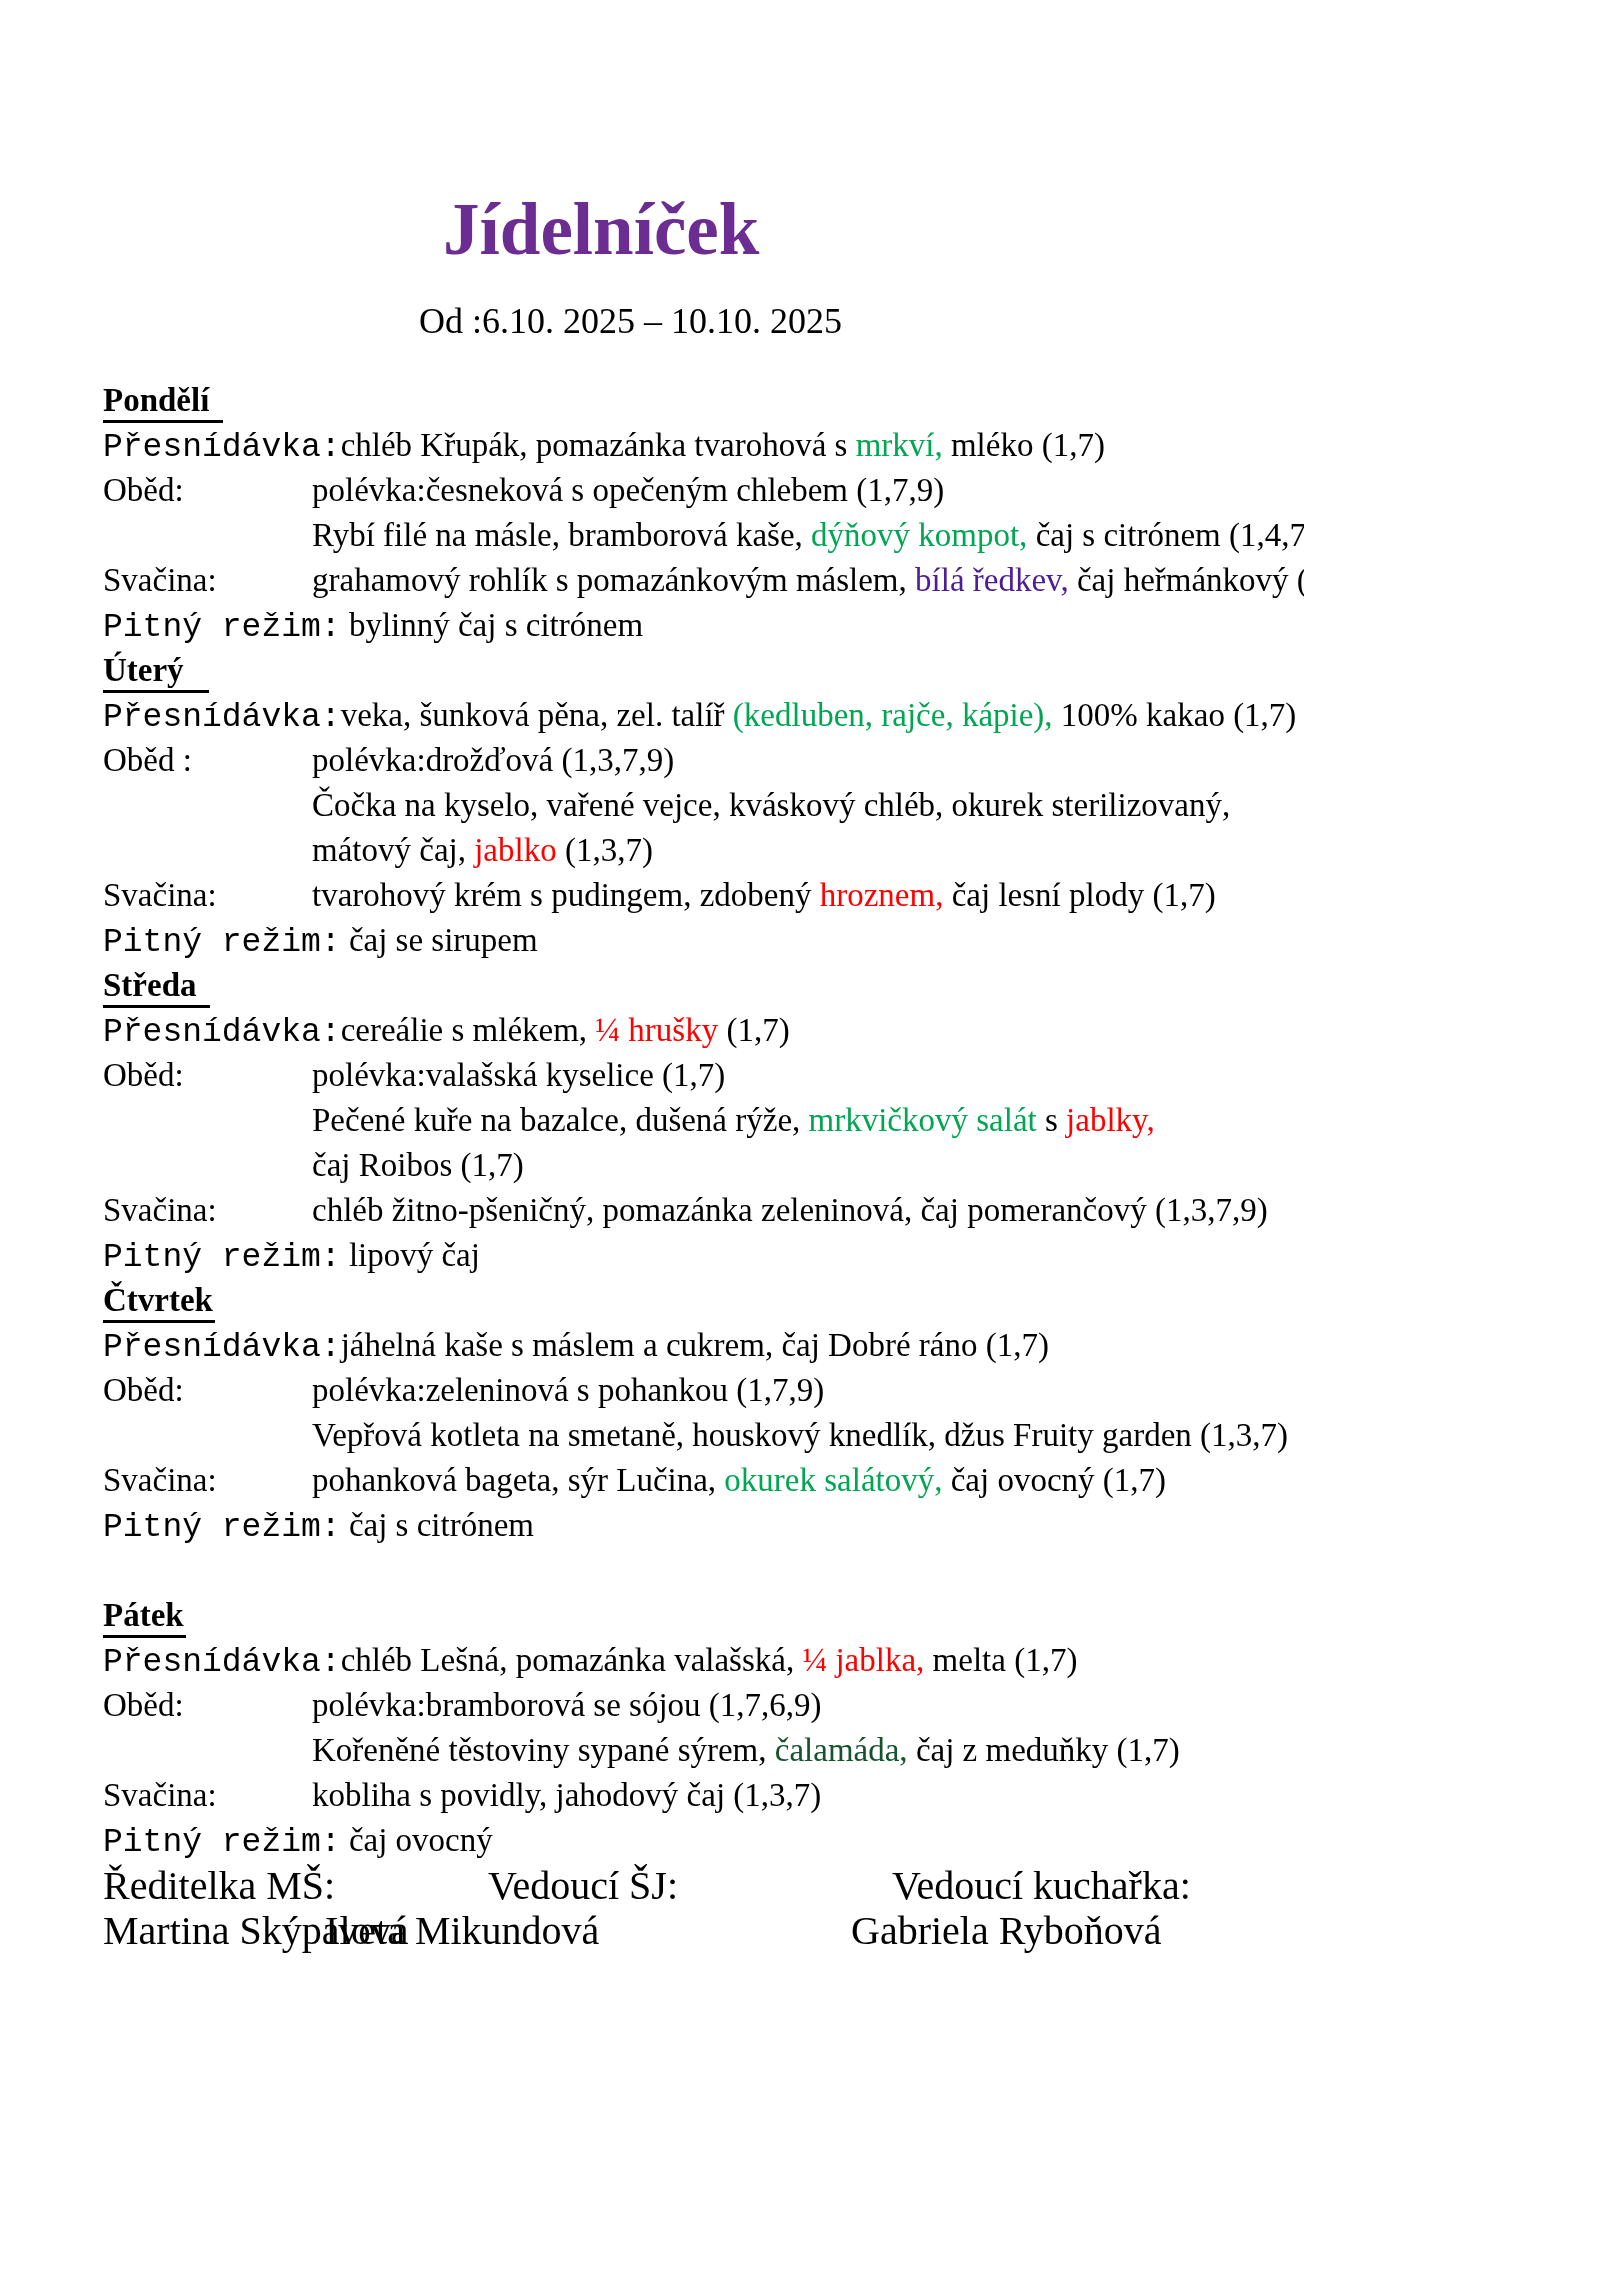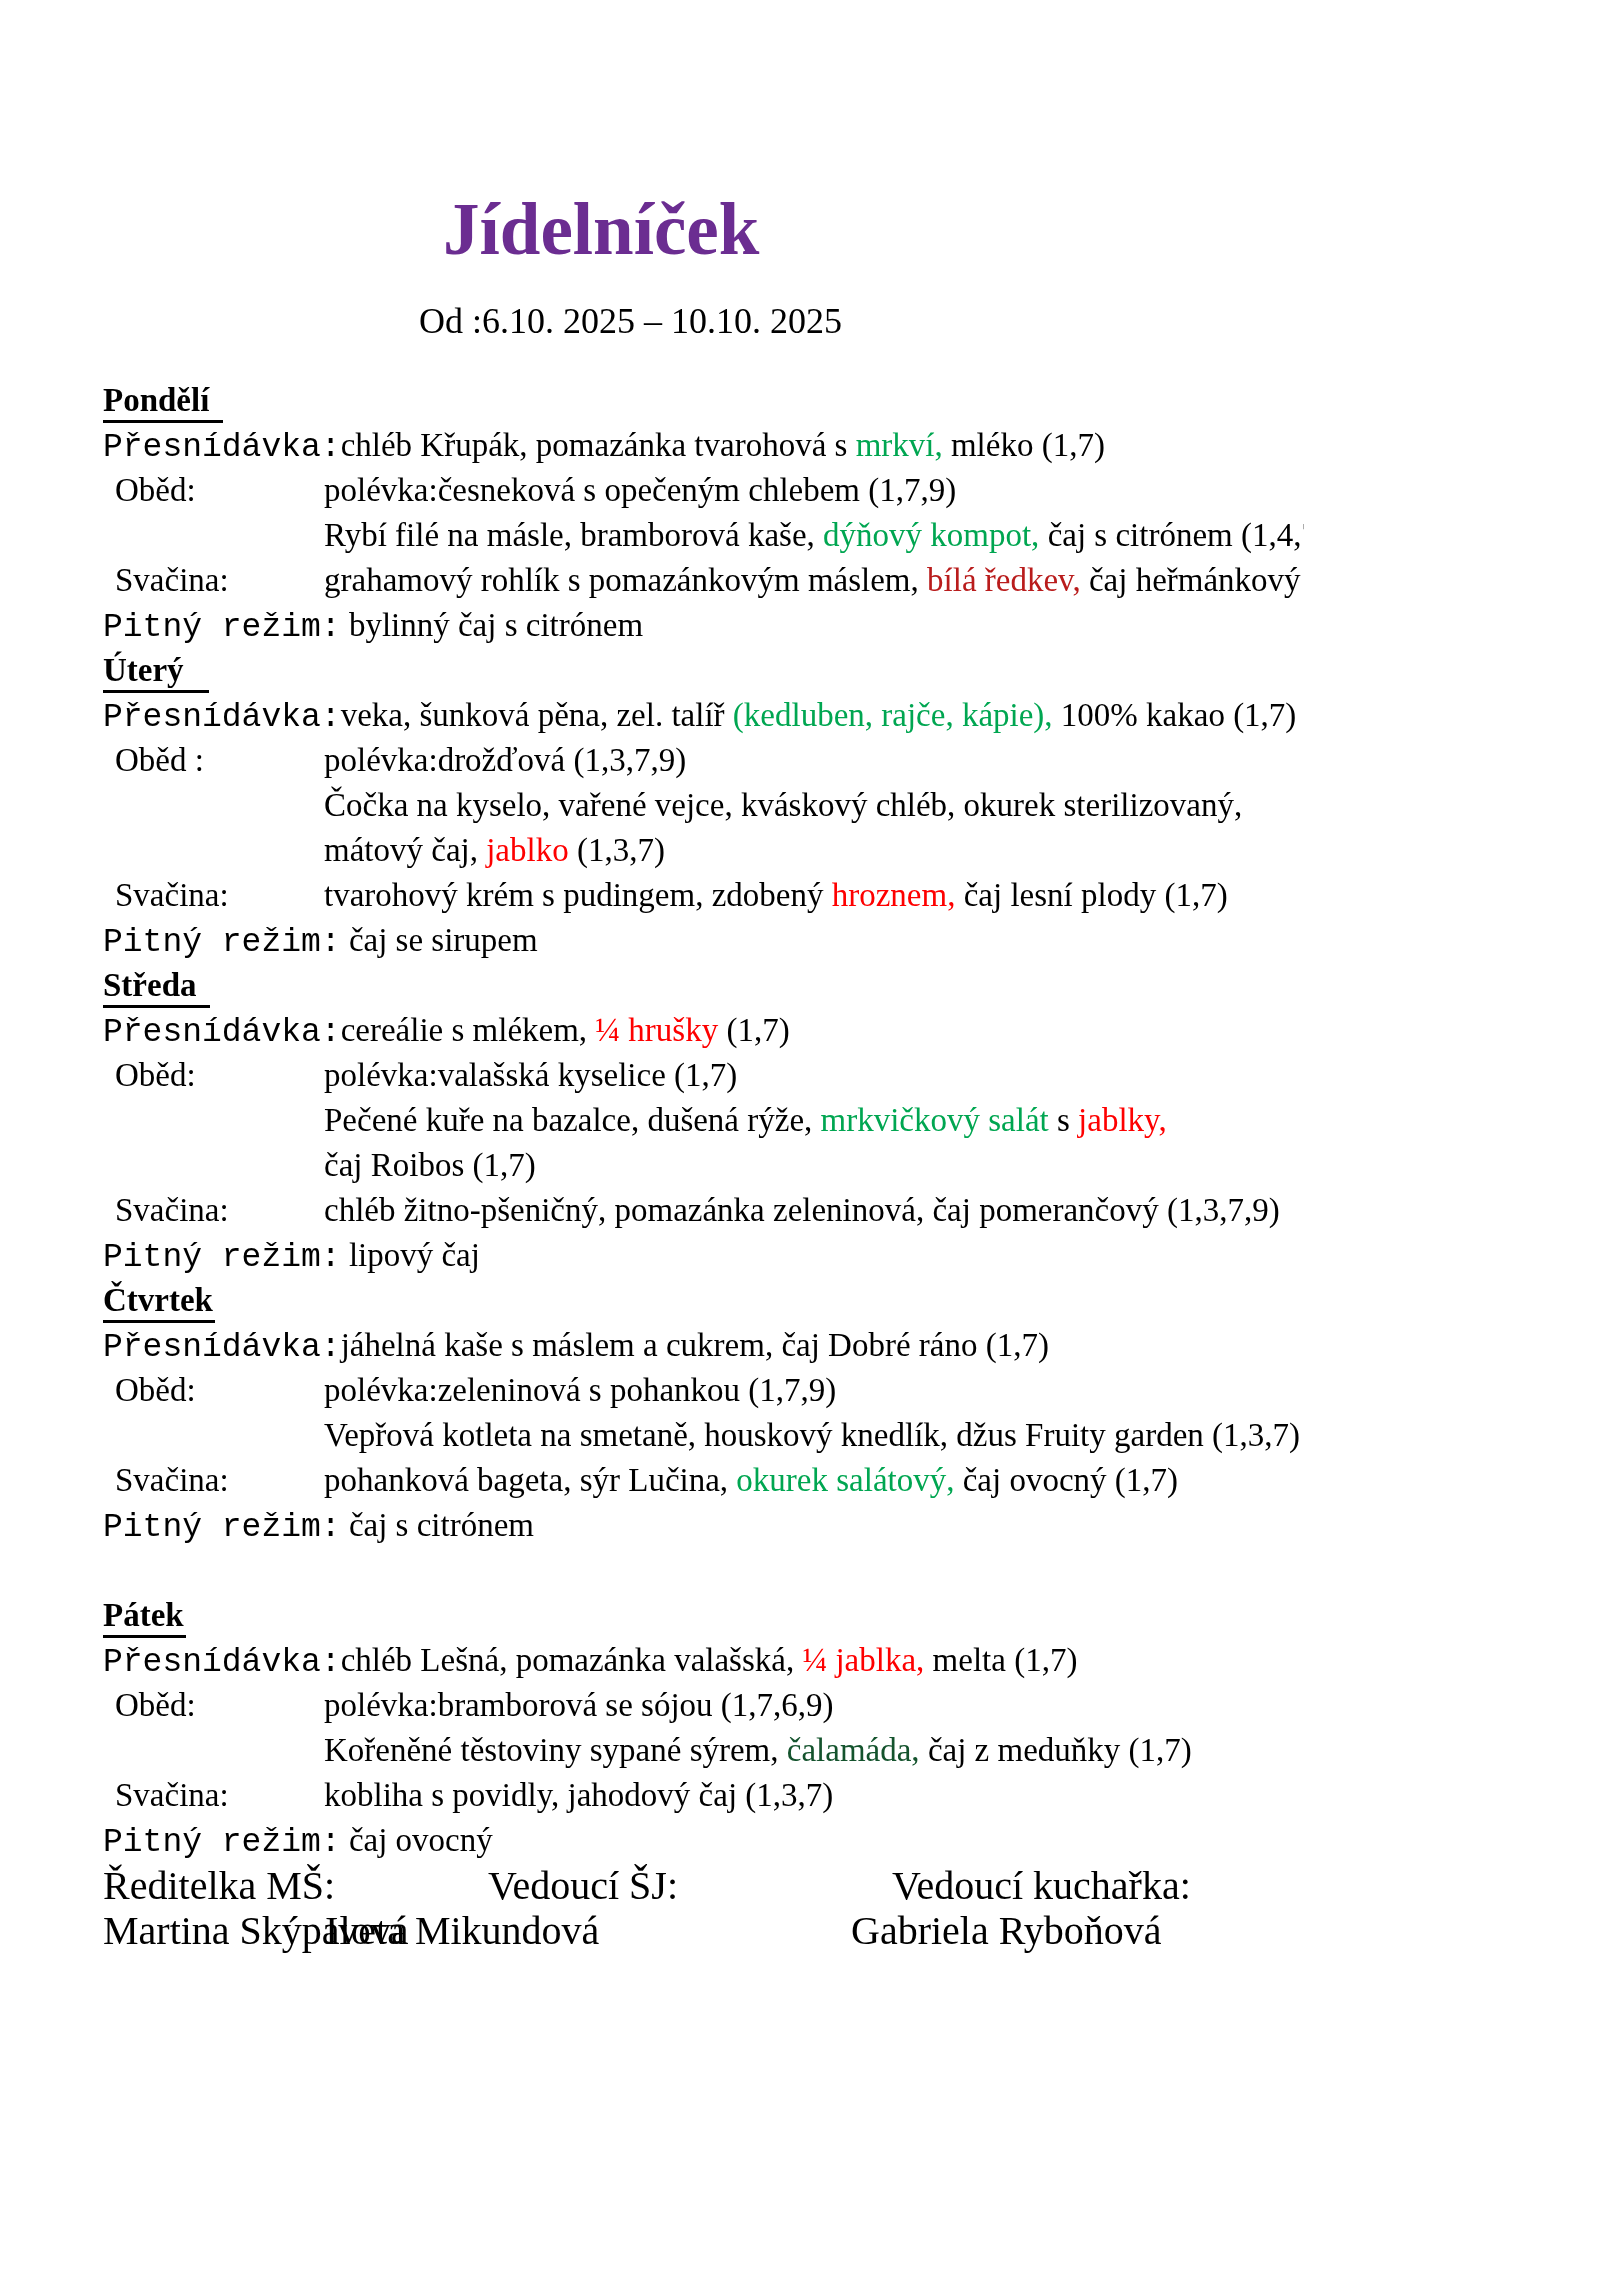--- a/index.html
+++ b/index.html
@@ -42,21 +42,20 @@
   }
   .day-name{
     font-weight:bold;
     display:inline-block;
     border-bottom:3.9px solid #000;
     line-height:39px;
   }
   .tab-label{
     display:inline-block;
     width:209px;
-    margin-left:12px;
   }
   .inline-label{display:inline;font-family:Liberation Mono, monospace;}
   .footer-row{
     position:relative;
     height:45px;
     line-height:45px;
     font-size:40px;
   }
   .footer-row span{position:absolute;top:0;white-space:nowrap;}
 </style>
@@ -68,21 +67,21 @@
   <div class="doc-title" style="color: rgb(107, 45, 145);">Jídelníček</div>
 
   <div class="doc-subtitle">Od :6.10. 2025 – 10.10. 2025</div>
 
   <div class="menu-body">
 
   <div class="line"><span class="day-name" style="padding-right: 13.7px;">Pondělí</span></div>
       <div class="line"><span class="inline-label">Přesnídávka:</span><span>chléb Křupák, pomazánka tvarohová s </span><span style="color: rgb(0, 166, 81);">mrkví,</span><span> mléko (1,7)</span></div>
       <div class="line"><span class="tab-label">Oběd:</span><span>polévka:česneková s opečeným chlebem (1,7,9)</span></div>
       <div class="line"><span class="tab-label"></span><span>Rybí filé na másle, bramborová kaše, </span><span style="color: rgb(0, 166, 81);">dýňový kompot,</span><span> čaj s citrónem (1,4,7)</span></div>
-      <div class="line"><span class="tab-label">Svačina:</span><span>grahamový rohlík s pomazánkovým máslem, </span><span style="color: #b91c1c;">bílá ředkev,</span><span> čaj heřmánkový (1,7)</span></div>
+      <div class="line"><span class="tab-label">Svačina:</span><span>grahamový rohlík s pomazánkovým máslem, </span><span style="color: #4c1d95;">bílá ředkev,</span><span> čaj heřmánkový (1,7)</span></div>
       <div class="line"><span class="inline-label">Pitný režim:</span><span> bylinný čaj s citrónem</span></div>
       <div class="line"><span class="day-name" style="padding-right: 25.5px;">Úterý</span></div>
       <div class="line"><span class="inline-label">Přesnídávka:</span><span>veka, šunková pěna, zel. talíř </span><span style="color: rgb(0, 166, 81);">(kedluben, rajče, kápie),</span><span> 100% kakao (1,7)</span></div>
       <div class="line"><span class="tab-label">Oběd :</span><span>polévka:drožďová (1,3,7,9)</span></div>
       <div class="line"><span class="tab-label"></span><span>Čočka na kyselo, vařené vejce, kváskový chléb, okurek sterilizovaný,</span></div>
       <div class="line"><span class="tab-label"></span><span>mátový čaj, </span><span style="color: rgb(254, 0, 0);">jablko</span><span> (1,3,7)</span></div>
       <div class="line"><span class="tab-label">Svačina:</span><span>tvarohový krém s pudingem, zdobený </span><span style="color: rgb(254, 0, 0);">hroznem,</span><span> čaj lesní plody (1,7)</span></div>
       <div class="line"><span class="inline-label">Pitný režim:</span><span> čaj se sirupem</span></div>
       <div class="line"><span class="day-name" style="padding-right: 13.7px;">Středa</span></div>
       <div class="line"><span class="inline-label">Přesnídávka:</span><span>cereálie s mlékem, </span><span style="color: rgb(254, 0, 0);">¼ hrušky</span><span> (1,7)</span></div>

